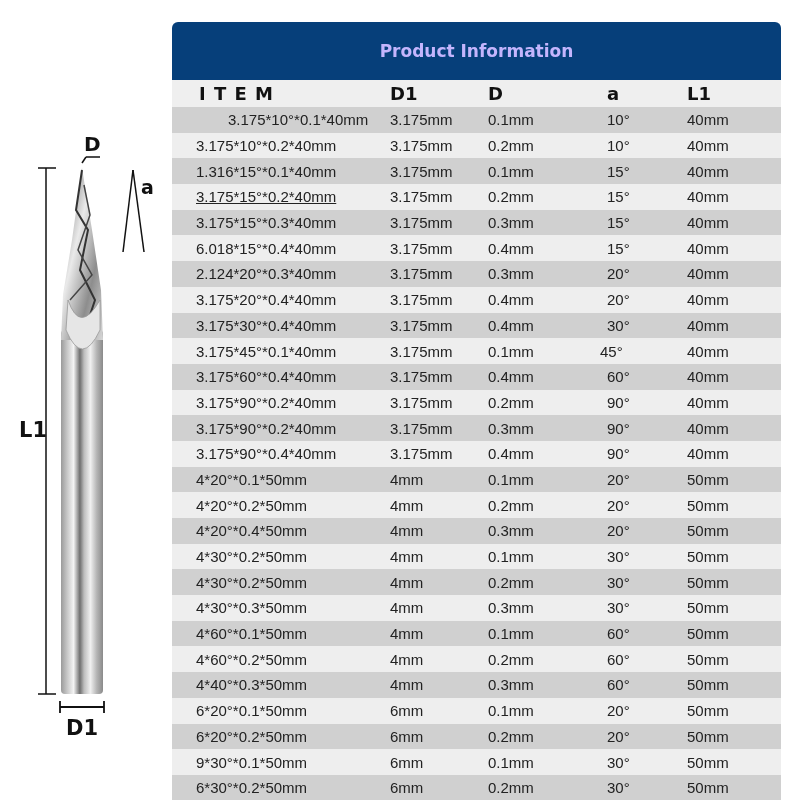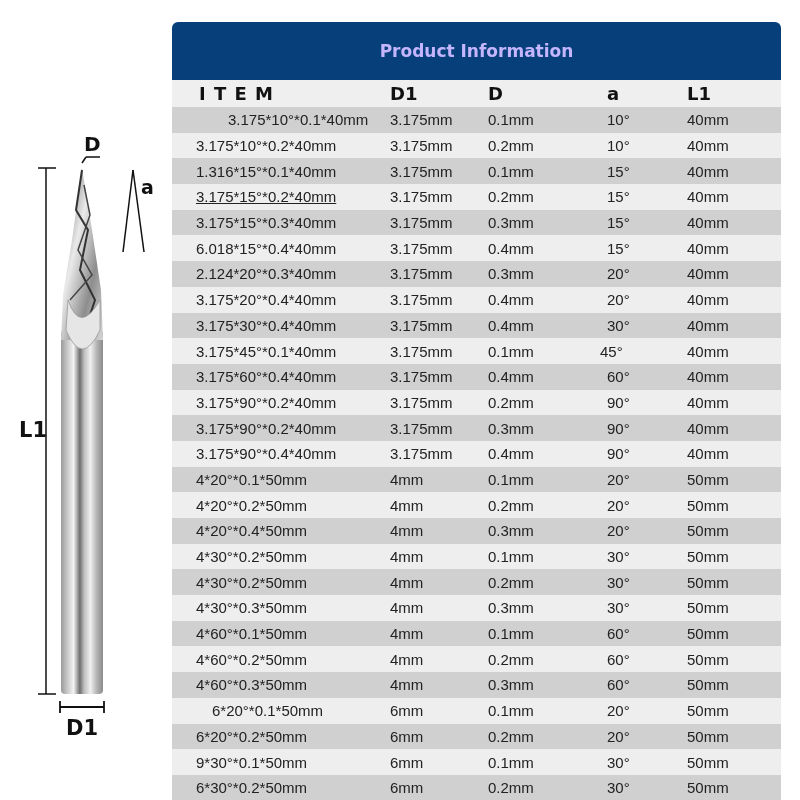--- a/index.html
+++ b/index.html
@@ -224,28 +224,28 @@
         <span class="cell" style="left: 515px;">50mm</span>
       </div>
       <div class="row">
         <span class="cell" style="left: 24px;">4*60°*0.2*50mm</span>
         <span class="cell" style="left: 218px;">4mm</span>
         <span class="cell" style="left: 316px;">0.2mm</span>
         <span class="cell" style="left: 435px;">60°</span>
         <span class="cell" style="left: 515px;">50mm</span>
       </div>
       <div class="row">
-        <span class="cell" style="left: 24px;">4*60°*0.3*50mm</span>
-        <span class="cell" style="left: 218px;">4mm</span>
-        <span class="cell" style="left: 316px;">0.3mm</span>
-        <span class="cell" style="left: 435px;">60°</span>
-        <span class="cell" style="left: 515px;">50mm</span>
-      </div>
-      <div class="row">
-        <span class="cell" style="left: 40px;">6*20°*0.1*50mm</span>
+        <span class="cell" style="left: 24px;">4*40°*0.3*50mm</span>
+        <span class="cell" style="left: 218px;">4mm</span>
+        <span class="cell" style="left: 316px;">0.3mm</span>
+        <span class="cell" style="left: 435px;">60°</span>
+        <span class="cell" style="left: 515px;">50mm</span>
+      </div>
+      <div class="row">
+        <span class="cell" style="left: 24px;">6*20°*0.1*50mm</span>
         <span class="cell" style="left: 218px;">6mm</span>
         <span class="cell" style="left: 316px;">0.1mm</span>
         <span class="cell" style="left: 435px;">20°</span>
         <span class="cell" style="left: 515px;">50mm</span>
       </div>
       <div class="row">
         <span class="cell" style="left: 24px;">6*20°*0.2*50mm</span>
         <span class="cell" style="left: 218px;">6mm</span>
         <span class="cell" style="left: 316px;">0.2mm</span>
         <span class="cell" style="left: 435px;">20°</span>

